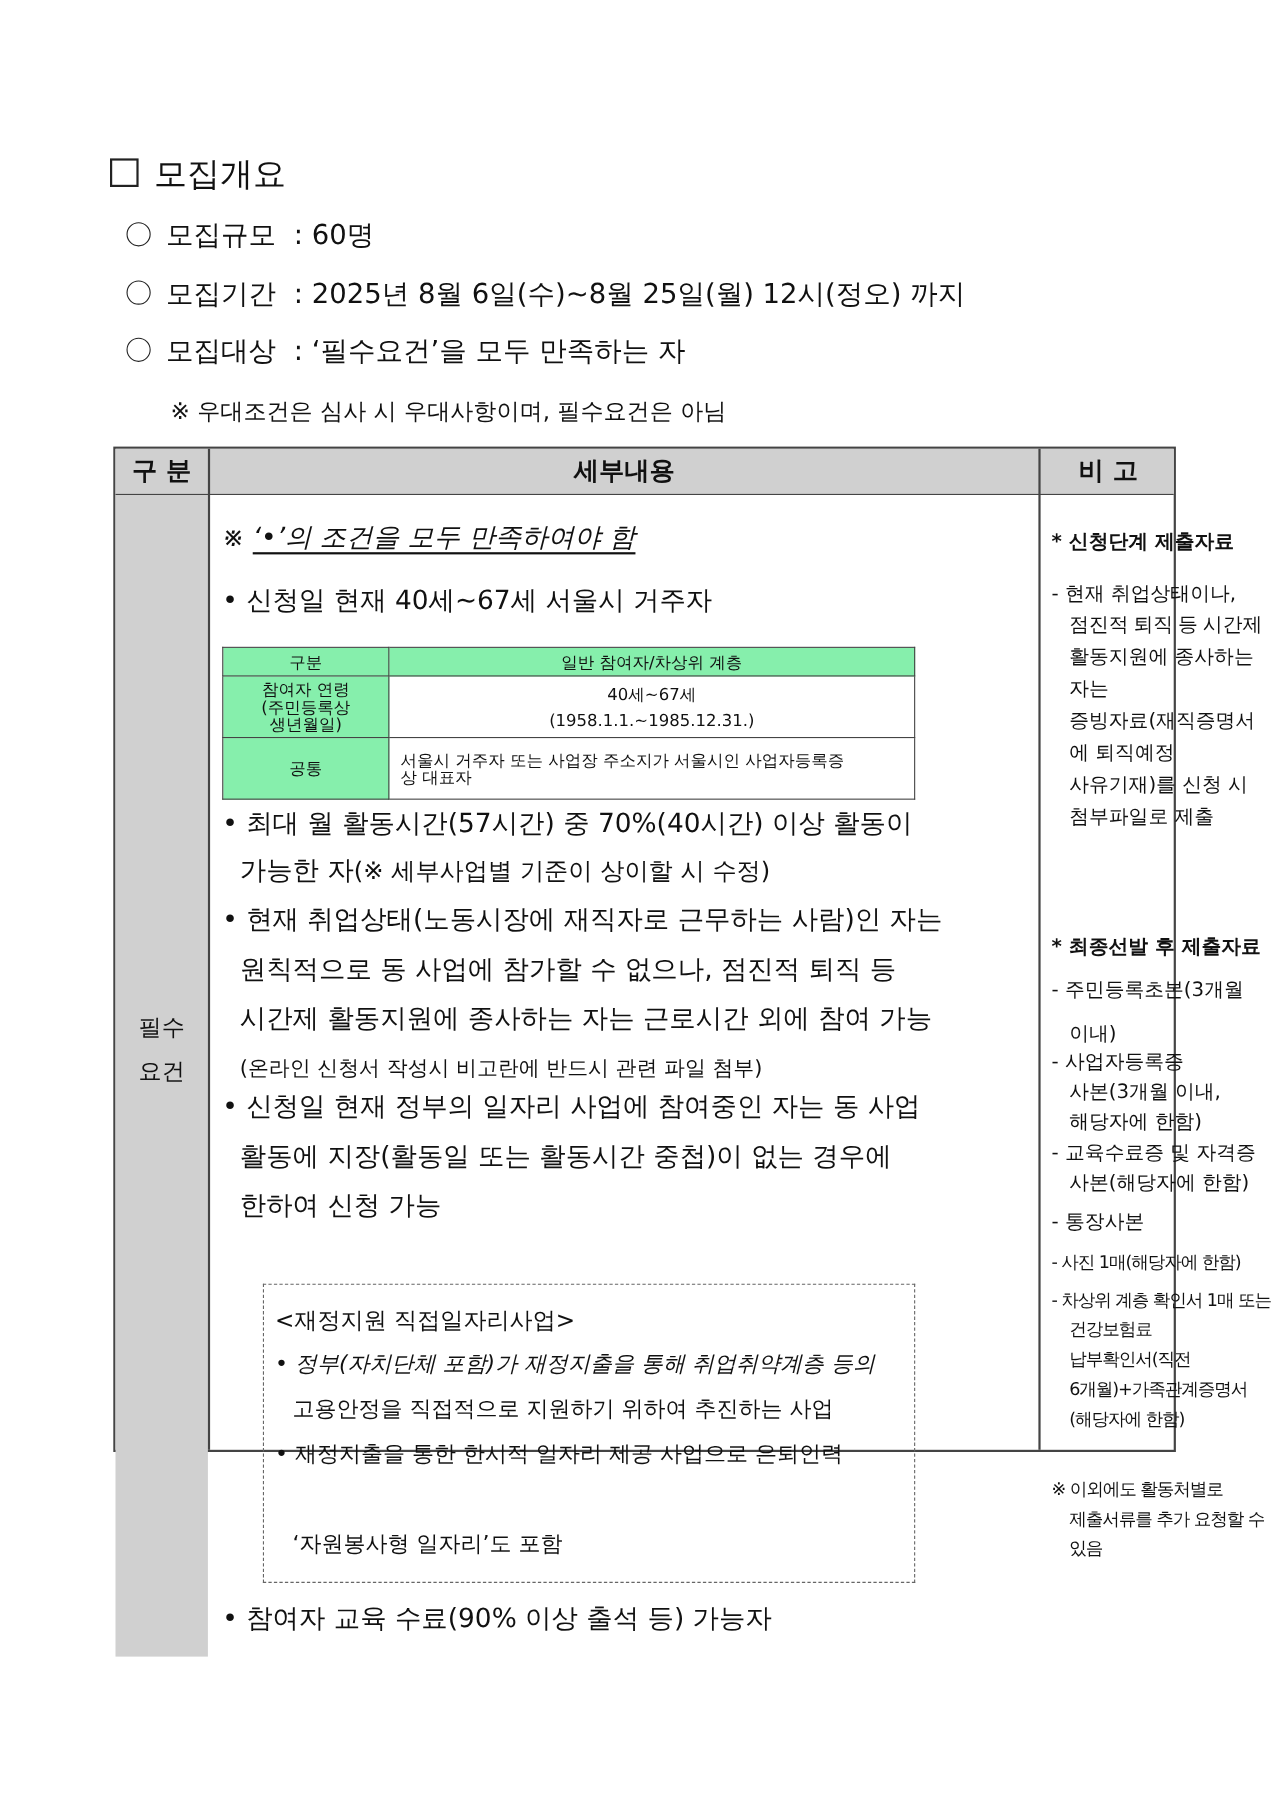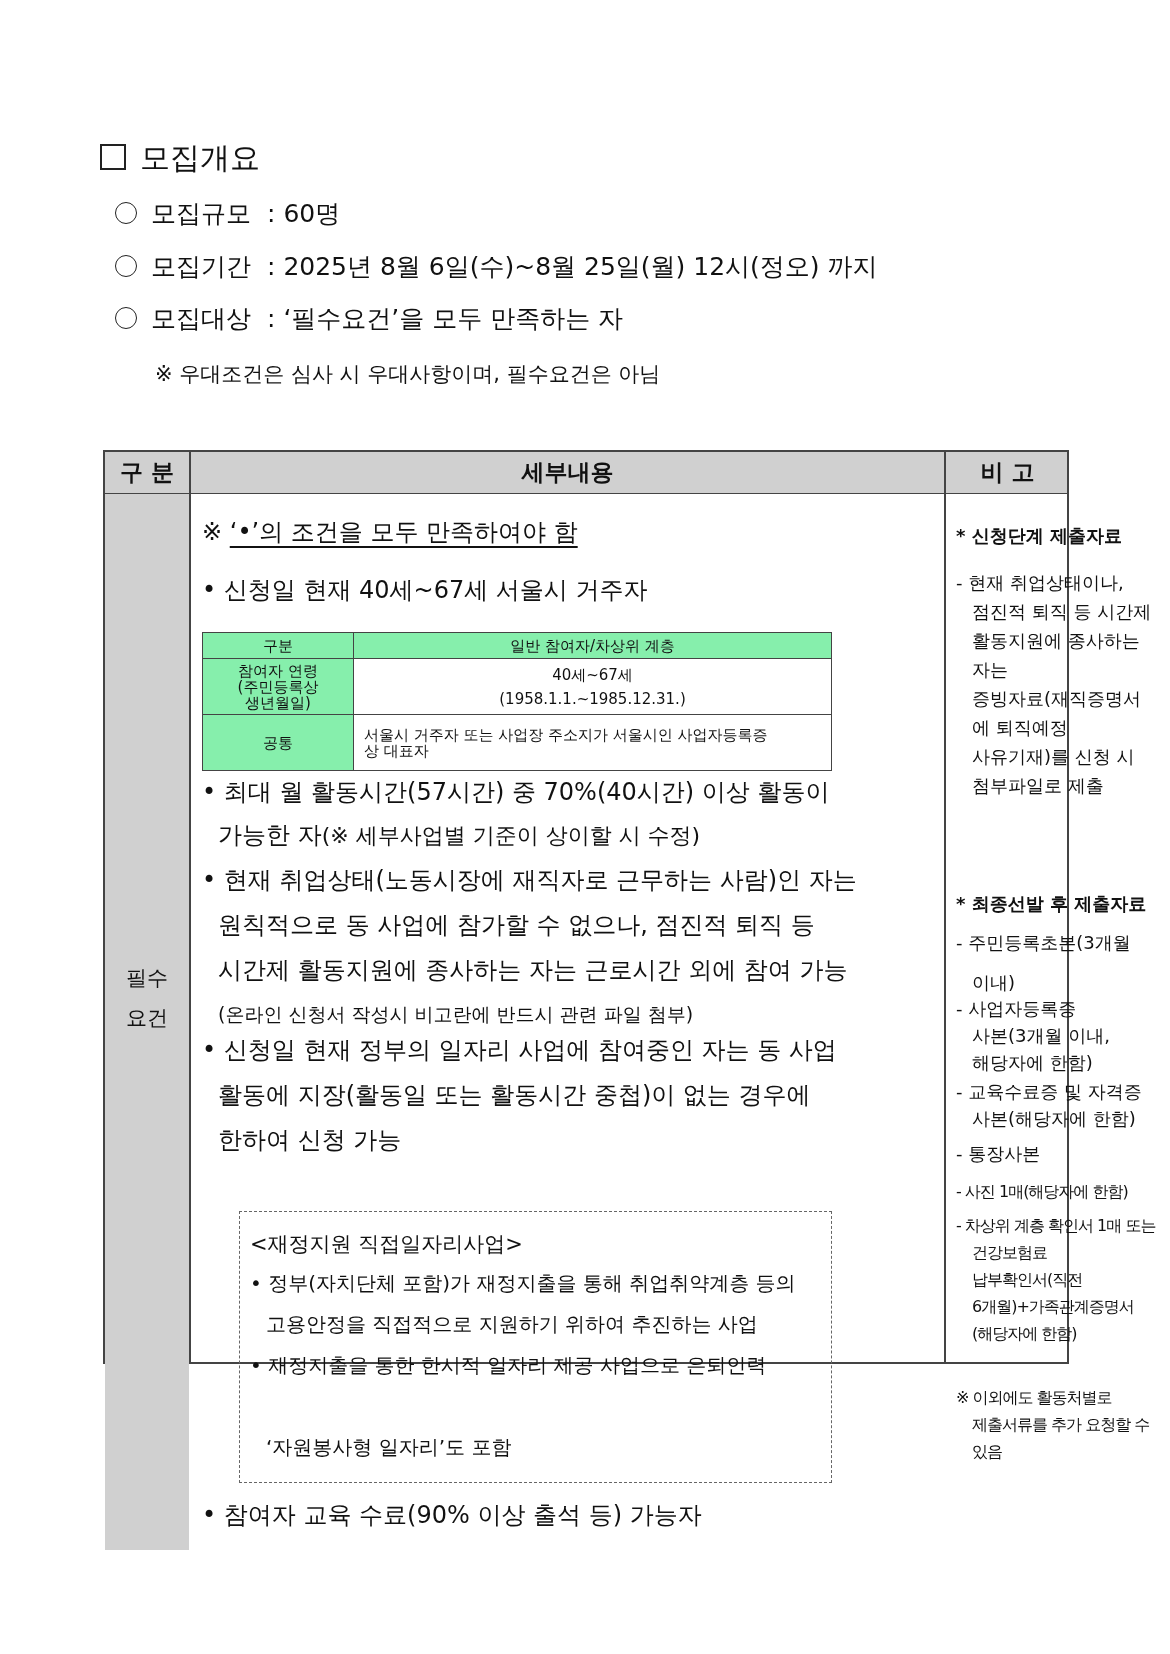--- a/index.html
+++ b/index.html
@@ -7,21 +7,21 @@
     width: 1170px; height: 1654px; position: relative; overflow: hidden;
     font-family: "DejaVu Sans", "Liberation Sans", sans-serif; color: #111;
   }
   .abs { position: absolute; white-space: nowrap; }
   .h1 { left: 100px; top: 138px; font-size: 30px; letter-spacing: 0px; }
   .h1 .box { display: inline-block; width: 22px; height: 22px; border: 2px solid #222; vertical-align: -2px; margin-right: 14px; }
   .ol { left: 115px; font-size: 25px; }
   .ol .circ { display: inline-block; width: 20px; height: 20px; border: 1.6px solid #222; border-radius: 50%; vertical-align: -2px; margin-right: 14px; }
   .note-top { left: 155px; top: 360px; font-size: 21px; }
 
-  .outer { position: absolute; left: 103px; top: 406px; width: 966px; height: 914px; border: 2px solid #444; box-sizing: border-box; margin-top: 44px; }
+  .outer { position: absolute; left: 103px; top: 406px; width: 966px; height: 914px; border: 2px solid #444; box-sizing: border-box; }
   .hdr { position: absolute; left: 0; top: 0; width: 100%; height: 42px; background: #d0d0d0; border-bottom: 1.5px solid #444; box-sizing: border-box; }
   .hdr .c { position: absolute; top: 0; height: 40px; line-height: 40px; text-align: center; font-size: 23px; font-weight: bold; }
   .vline { position: absolute; top: 0; width: 1.5px; background: #444; height: 100%; }
   .leftcol { position: absolute; left: 0; top: 42px; width: 84px; height: 1056px; background: #d0d0d0; }
   .leftcol .lbl { position: absolute; left: 0; width: 84px; text-align: center; top: 464px; font-size: 21px; line-height: 40px; }
 
   .main { position: absolute; left: 86px; top: 42px; width: 753px; }
   .ml { position: absolute; white-space: nowrap; font-size: 24px; }
   .ml.sm { font-size: 19px; }
   .ul { text-decoration: underline; text-underline-offset: 6px; }
@@ -68,21 +68,21 @@
   <div class="leftcol">
     <div class="lbl">
       <div>필수</div>
       <div>요건</div>
     </div>
   </div>
   <div class="vline" style="left:84px;"></div>
   <div class="vline" style="left:839px;"></div>
 
   <div class="main">
-    <div class="ml" style="left:11px;top:22px;">
+    <div class="ml" style="left:11px;top:22px;font-style:italic;">
       <span>※</span>
       <span class="ul">‘•’의 조건을 모두 만족하여야 함</span>
     </div>
     <div class="ml" style="left:11px;top:80px;">• 신청일 현재 40세~67세 서울시 거주자</div>
 
     <table class="inner">
       <tbody>
           <tr style="height:26px;">
         <td class="g" style="width:150px;">구분</td>
         <td class="g">일반 참여자/차상위 계층</td>
@@ -117,33 +117,33 @@
     <div class="ml" style="left:27px;top:415px;">원칙적으로 동 사업에 참가할 수 없으나, 점진적 퇴직 등</div>
     <div class="ml" style="left:27px;top:460px;">시간제 활동지원에 종사하는 자는 근로시간 외에 참여 가능</div>
     <div class="ml sm" style="left:27px;top:508px;">(온라인 신청서 작성시 비고란에 반드시 관련 파일 첨부)</div>
 
     <div class="ml" style="left:11px;top:540px;">• 신청일 현재 정부의 일자리 사업에 참여중인 자는 동 사업</div>
     <div class="ml" style="left:27px;top:585px;">활동에 지장(활동일 또는 활동시간 중첩)이 없는 경우에</div>
     <div class="ml" style="left:27px;top:630px;">한하여 신청 가능</div>
 
     <div class="dbox">
       <div class="ml" style="left:10px;top:18px;font-size:21px;">&lt;재정지원 직접일자리사업&gt;</div>
-      <div class="ml" style="left:10px;top:58px;font-size:20px;">• 정부(자치단체 포함)가 재정지출을 통해 취업취약계층 등의</div>
+      <div class="ml" style="left:10px;top:58px;font-size:20px;font-style:italic;">• 정부(자치단체 포함)가 재정지출을 통해 취업취약계층 등의</div>
       <div class="ml" style="left:26px;top:99px;font-size:20px;">고용안정을 직접적으로 지원하기 위하여 추진하는 사업</div>
       <div class="ml" style="left:10px;top:140px;font-size:20px;">• 재정지출을 통한 한시적 일자리 제공 사업으로 은퇴인력</div>
       <div class="ml" style="left:26px;top:222px;font-size:20px;">‘자원봉사형 일자리’도 포함</div>
     </div>
 
     <div class="ml" style="left:11px;top:1005px;">• 참여자 교육 수료(90% 이상 출석 등) 가능자</div>
   </div>
 
   <div class="rem">
     <div class="rl b" style="top:30px;">* 신청단계 제출자료</div>
     <div class="rl" style="top:77px;">- 현재 취업상태이나,</div>
-    <div class="rl" style="top:106px;left:26px;">점진적 퇴직 등 시간제</div>
+    <div class="rl" style="top:106px;left:26px;font-family:Liberation Serif, serif;">점진적 퇴직 등 시간제</div>
     <div class="rl" style="top:135px;left:26px;">활동지원에 종사하는</div>
     <div class="rl" style="top:164px;left:26px;">자는</div>
     <div class="rl" style="top:193px;left:26px;">증빙자료(재직증명서</div>
     <div class="rl" style="top:222px;left:26px;">에 퇴직예정</div>
     <div class="rl" style="top:251px;left:26px;">사유기재)를 신청 시</div>
     <div class="rl" style="top:280px;left:26px;">첨부파일로 제출</div>
 
     <div class="rl b" style="top:398px;">* 최종선발 후 제출자료</div>
     <div class="rl" style="top:437px;">- 주민등록초본(3개월</div>
     <div class="rl" style="top:477px;left:26px;">이내)</div>

